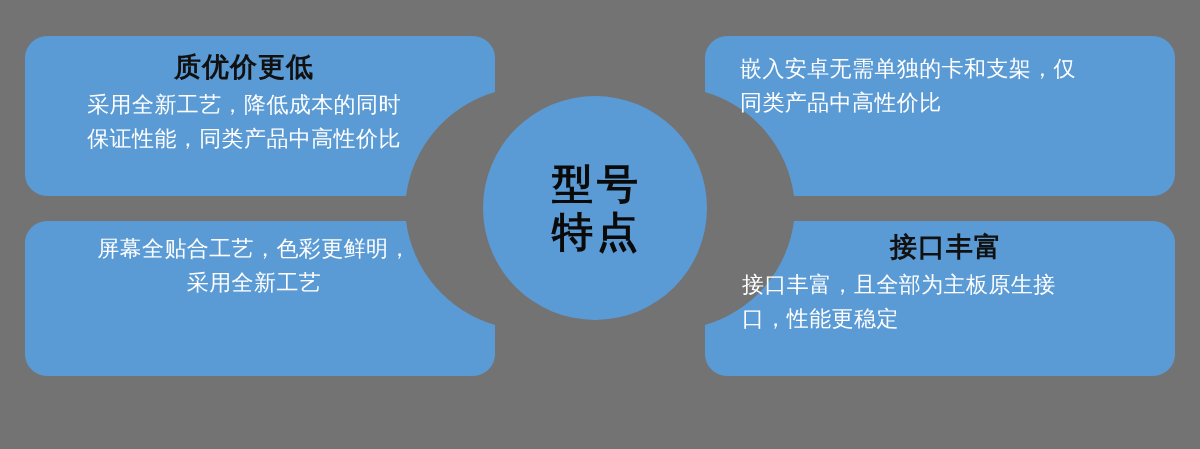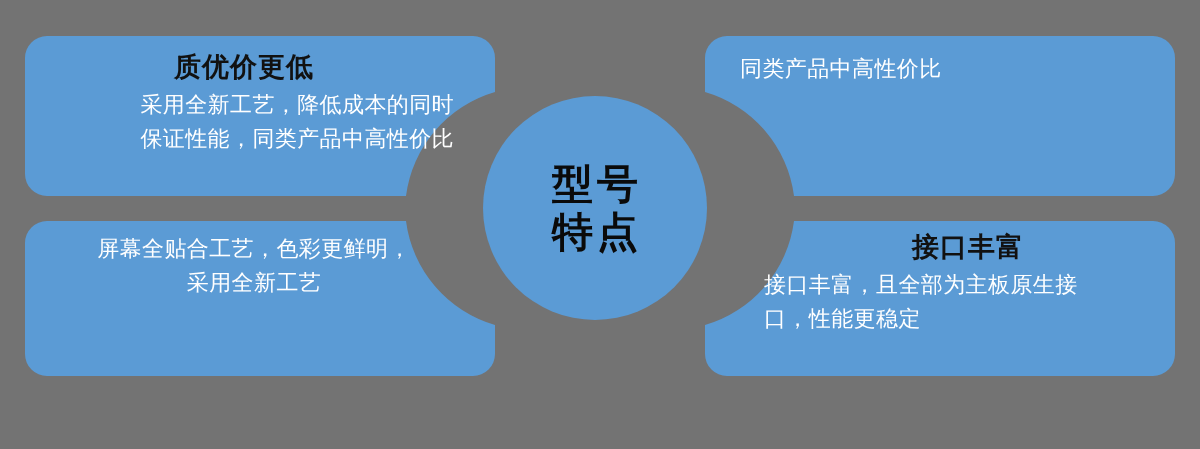--- a/index.html
+++ b/index.html
@@ -41,29 +41,29 @@
     font-size: 22px;
     color: #ffffff;
     line-height: 1.55;
     margin: 0;
     letter-spacing: 0.4px;
   }
   .card-body .ln { display: block; }
 
   
   #tl-text { left: 34px;  top: 52px;  width: 420px; }
-  #tl-text .card-body { text-align: right; }
+  #tl-text .card-body { text-align: center; }
   
   #bl-text { left: 34px;  top: 232px; width: 420px; }
   #bl-text .card-body { text-align: center; padding-left: 20px; }
   
   #tr-text { left: 728px; top: 52px;  width: 430px; }
   #tr-text .card-body { text-align: left; padding-left: 12px; }
   
-  #br-text { left: 748px; top: 232px; width: 440px; }
+  #br-text { left: 726px; top: 232px; width: 440px; }
   #br-text .card-body { text-align: left; padding-left: 16px; }
 
   
   #center-label {
     position: absolute;
     left: 483px;
     top: 96px;
     width: 224px;
     height: 224px;
     display: flex;
@@ -136,20 +136,21 @@
   <div class="card-text" id="tl-text">
     <div class="card-title">质优价更低</div>
     <div class="card-body">
       <span class="ln">采用全新工艺，降低成本的同时</span>
       <span class="ln">保证性能，同类产品中高性价比</span>
     </div>
   </div>
 
   <div class="card-text" id="tr-text">
     <div class="card-body">
+      <span class="ln">嵌入安卓无需单独的卡和支架，仅</span>
       <span class="ln">同类产品中高性价比</span>
     </div>
   </div>
 
   <div class="card-text" id="bl-text">
     <div class="card-body">
       <span class="ln">屏幕全贴合工艺，色彩更鲜明，</span>
       <span class="ln">采用全新工艺</span>
     </div>
   </div>

